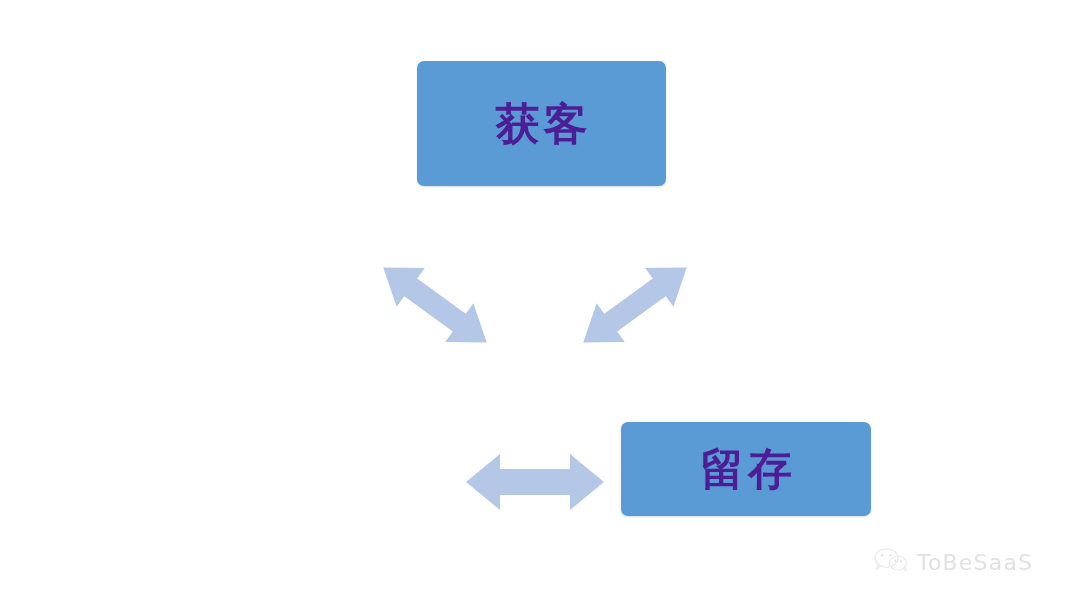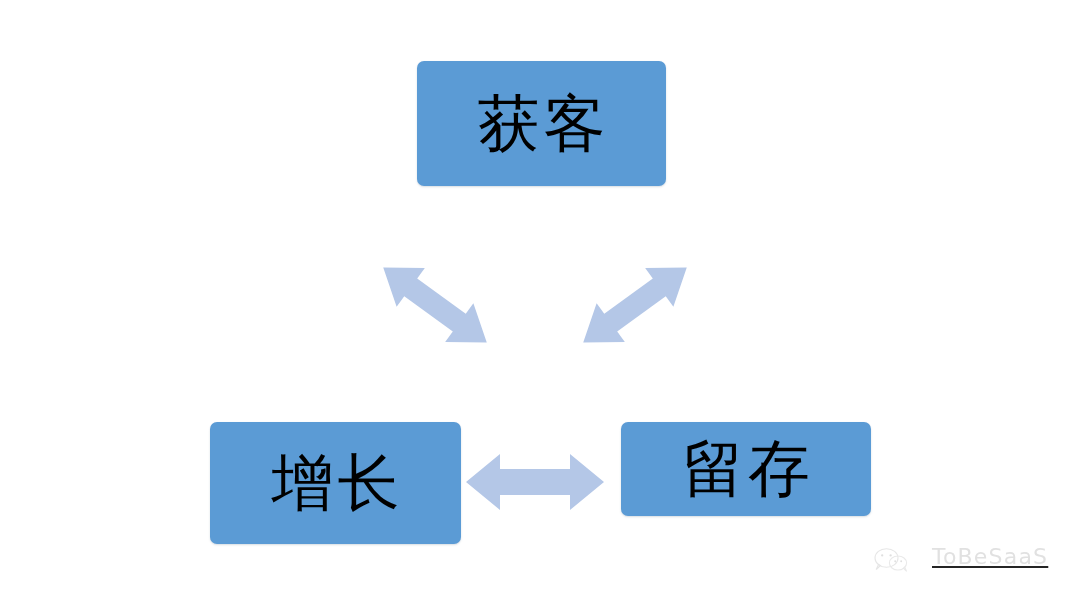--- a/index.html
+++ b/index.html
@@ -23,24 +23,24 @@
   .node-box {
     position: absolute;
     display: flex;
     align-items: center;
     justify-content: center;
     background: #5b9bd5;
     border-radius: 7px;
     box-shadow: 0 1px 2px rgba(120, 140, 160, 0.30);
   }
   .node-label {
-    color: #000000;
+    color: #4c1d95;
     font-family: "DejaVu Sans", "Liberation Sans", sans-serif;
-    font-weight: 400;
-    font-size: 62px;
+    font-weight: 700;
+    font-size: 44px;
     line-height: 1;
     letter-spacing: 4px;
     text-indent: 4px;
     white-space: nowrap;
     user-select: none;
   }
 
   #node-acquisition {
     left: 417px;
     top: 61px;
@@ -68,48 +68,44 @@
   #arrow-growth-acquisition { left: 380px; top: 235px; }
   #arrow-acquisition-retention { left: 580px; top: 235px; }
   #arrow-growth-retention { left: 462px; top: 440px; }
 
   
   #watermark {
     position: absolute;
     left: 874px;
     top: 546px;
     display: flex;
-    align-items: flex-start;
-    gap: 24px;
+    align-items: flex-end;
+    gap: 9px;
     opacity: 0.85;
     user-select: none;
-    text-decoration: underline;
   }
   #watermark .wm-text {
     color: #dcdcdc;
     font-family: "DejaVu Sans", "Liberation Sans", sans-serif;
     font-size: 22px;
     letter-spacing: 1.2px;
     line-height: 1;
     white-space: nowrap;
   }
   #watermark .wm-icon { display: block; }
 </style>
 </head>
 <body>
 
 <div id="canvas">
 
   <div class="node-box" id="node-acquisition">
     <span class="node-label">获客</span>
   </div>
 
-  <div class="node-box" id="node-growth">
-    <span class="node-label">增长</span>
-  </div>
 
   <div class="node-box" id="node-retention">
     <span class="node-label">留存</span>
   </div>
 
   <svg class="arrow-svg" id="arrow-growth-acquisition" width="110" height="140" viewBox="0 0 110 140">
     <g transform="rotate(-54 55 70)">
       <polygon points="55,6 79,40 66,40 66,100 79,100 55,134 31,100 44,100 44,40 31,40" fill="#b4c7e7"></polygon>
     </g>
   </svg>

